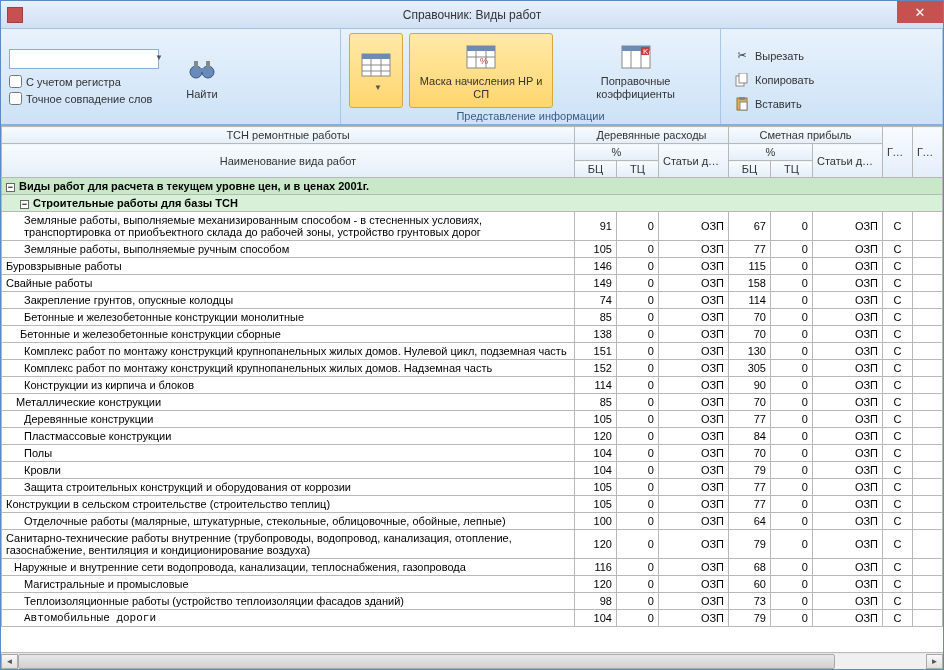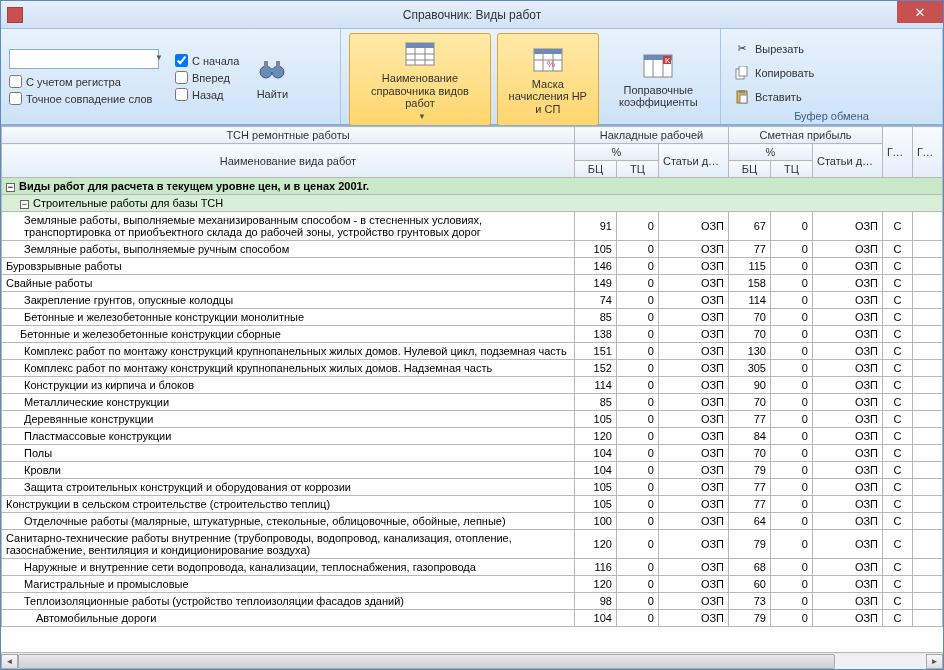--- a/index.html
+++ b/index.html
@@ -23,21 +23,21 @@
 .ribbon-btn-label { font-size: 11px; color: #333; text-align: center; line-height: 1.15; }
 .small-btn { display: flex; align-items: center; gap: 5px; padding: 2px 4px; border: 1px solid transparent; border-radius: 2px; cursor: pointer; font-size: 11px; color: #333; }
 .small-icon { width: 16px; height: 16px; display: inline-flex; align-items: center; justify-content: center; }
 .drop-arrow { font-size: 8px; color: #555; margin-left: 4px; }
 .grid-area { flex: 1; overflow: auto; border-top: 1px solid #8aaed6; }
 table { border-collapse: collapse; width: 100%; table-layout: fixed; }
 th, td { border: 1px solid #b8b8b8; font-size: 11px; padding: 2px 4px; white-space: nowrap; overflow: hidden; text-overflow: ellipsis; }
 th { background: linear-gradient(#f8fbfe, #e4eef9); font-weight: normal; color: #333; text-align: center; }
 .tree-cell { text-align: left; }
 .row-group1 { background: #c8e8c8; font-weight: bold; }
-.row-group2 { background: #d8f0d8; font-weight: normal; }
+.row-group2 { background: #d8f0d8; font-weight: bold; }
 .row-data td { background: #fff; }
 .expander { display: inline-block; width: 9px; height: 9px; border: 1px solid #666; text-align: center; line-height: 7px; font-size: 9px; margin-right: 4px; background: #fff; cursor: pointer; }
 .num { text-align: right; }
 .ctr { text-align: center; }
 .col-name { width: auto; }
 .col-bc1 { width: 42px; } .col-tc1 { width: 42px; } .col-st1 { width: 70px; }
 .col-bc2 { width: 42px; } .col-tc2 { width: 42px; } .col-st2 { width: 70px; }
 .col-goc { width: 30px; } .col-gres { width: 30px; }
 .scrollbar-h { height: 17px; background: #e8e8e8; border-top: 1px solid #bbb; display: flex; align-items: center; }
 .sb-btn { width: 17px; height: 15px; background: linear-gradient(#f8f8f8,#e0e0e0); border: 1px solid #aaa; display: flex; align-items: center; justify-content: center; font-size: 8px; color: #555; }
@@ -67,34 +67,20 @@
           </div>
           <label class="chk-row">
               <input type="checkbox" style="">
               <span>С учетом регистра</span>
             </label>
           <label class="chk-row">
               <input type="checkbox" style="">
               <span>Точное совпадение слов</span>
             </label>
         </div>
-        <div class="ribbon-col">
-          <label class="chk-row">
-              <input type="checkbox" checked="" style="">
-              <span>С начала</span>
-            </label>
-          <label class="chk-row">
-              <input type="checkbox" style="">
-              <span>Вперед</span>
-            </label>
-          <label class="chk-row">
-              <input type="checkbox" style="">
-              <span>Назад</span>
-            </label>
-        </div>
         <div class="ribbon-btn">
           <div class="ribbon-btn-icon">
             <svg width="28" height="24" viewBox="0 0 28 24">
                 <circle cx="8" cy="14" r="6" fill="#6a8ab8" stroke="#34588a"></circle>
                 <circle cx="20" cy="14" r="6" fill="#6a8ab8" stroke="#34588a"></circle>
                 <rect x="10" y="10" width="8" height="4" fill="#6a8ab8"></rect>
                 <rect x="6" y="3" width="4" height="6" fill="#888"></rect>
                 <rect x="18" y="3" width="4" height="6" fill="#888"></rect>
               </svg>
           </div>
@@ -109,21 +95,20 @@
           <div class="ribbon-btn-icon">
             <svg width="30" height="24" viewBox="0 0 30 24">
                 <rect x="1" y="1" width="28" height="22" fill="#fff" stroke="#888"></rect>
                 <rect x="1" y="1" width="28" height="5" fill="#6a8ab8"></rect>
                 <line x1="10" y1="1" x2="10" y2="23" stroke="#888"></line>
                 <line x1="20" y1="1" x2="20" y2="23" stroke="#888"></line>
                 <line x1="1" y1="12" x2="29" y2="12" stroke="#888"></line>
                 <line x1="1" y1="18" x2="29" y2="18" stroke="#888"></line>
               </svg>
           </div>
-          <div class="ribbon-btn-label">Наименование справочника видов работ</div>
           <span class="drop-arrow">▼</span>
         </div>
         <div class="ribbon-btn active">
           <div class="ribbon-btn-icon">
             <svg width="30" height="24" viewBox="0 0 30 24">
                 <rect x="1" y="1" width="28" height="22" fill="#fff" stroke="#888"></rect>
                 <rect x="1" y="1" width="28" height="5" fill="#6a8ab8"></rect>
                 <line x1="10" y1="1" x2="10" y2="23" stroke="#888"></line>
                 <line x1="20" y1="1" x2="20" y2="23" stroke="#888"></line>
                 <line x1="1" y1="12" x2="29" y2="12" stroke="#888"></line>
@@ -170,41 +155,40 @@
               <svg width="14" height="14" viewBox="0 0 14 14">
                   <rect x="2" y="1" width="10" height="12" fill="#d8b060" stroke="#a07030"></rect>
                   <rect x="4" y="0" width="6" height="3" fill="#888"></rect>
                   <rect x="5" y="5" width="7" height="8" fill="#fff" stroke="#888"></rect>
                 </svg>
             </span>
             <span>Вставить</span>
           </div>
         </div>
       </div>
-      <div class="ribbon-group-label">Буфер обмена</div>
     </div>
   </div>
 
   <div class="grid-area">
     <table>
       <colgroup>
         <col class="col-name">
           <col class="col-bc1">
           <col class="col-tc1">
           <col class="col-st1">
         <col class="col-bc2">
           <col class="col-tc2">
           <col class="col-st2">
           <col class="col-goc">
           <col class="col-gres">
       </colgroup>
       <thead>
         <tr>
           <th>ТСН ремонтные работы</th>
-          <th colspan="3">Накладные рабочей</th>
+          <th colspan="3">Деревянные расходы</th>
           <th colspan="3">Сметная прибыль</th>
           <th rowspan="3">Гр. ОС</th>
           <th rowspan="3">Гр. рес.</th>
         </tr>
         <tr>
           <th rowspan="2">Наименование вида работ</th>
           <th colspan="2">%</th>
           <th rowspan="2">Статьи для нач.</th>
           <th colspan="2">%</th>
           <th rowspan="2">Статьи для нач.</th>
@@ -327,21 +311,21 @@
             <td class="num">114</td>
             <td class="num">0</td>
             <td class="num">ОЗП</td>
             <td class="num">90</td>
             <td class="num">0</td>
             <td class="num">ОЗП</td>
             <td class="ctr">С</td>
             <td class="ctr"></td>
           </tr>
           <tr class="row-data">
-            <td class="tree-cell" style="padding-left: 22px; white-space: normal; margin-left: 20px;">Металлические конструкции</td>
+            <td class="tree-cell" style="padding-left: 14px; white-space: normal; margin-left: 20px;">Металлические конструкции</td>
             <td class="num">85</td>
             <td class="num">0</td>
             <td class="num">ОЗП</td>
             <td class="num">70</td>
             <td class="num">0</td>
             <td class="num">ОЗП</td>
             <td class="ctr">С</td>
             <td class="ctr"></td>
           </tr>
           <tr class="row-data">
@@ -426,21 +410,21 @@
             <td class="num">120</td>
             <td class="num">0</td>
             <td class="num">ОЗП</td>
             <td class="num">79</td>
             <td class="num">0</td>
             <td class="num">ОЗП</td>
             <td class="ctr">С</td>
             <td class="ctr"></td>
           </tr>
           <tr class="row-data">
-            <td class="tree-cell" style="padding-left: 22px; white-space: normal; margin-top: 36px;">Наружные и внутренние сети водопровода, канализации, теплоснабжения, газопровода</td>
+            <td class="tree-cell" style="padding-left: 12px; white-space: normal; margin-top: 36px;">Наружные и внутренние сети водопровода, канализации, теплоснабжения, газопровода</td>
             <td class="num">116</td>
             <td class="num">0</td>
             <td class="num">ОЗП</td>
             <td class="num">68</td>
             <td class="num">0</td>
             <td class="num">ОЗП</td>
             <td class="ctr">С</td>
             <td class="ctr"></td>
           </tr>
           <tr class="row-data">
@@ -459,21 +443,21 @@
             <td class="num">98</td>
             <td class="num">0</td>
             <td class="num">ОЗП</td>
             <td class="num">73</td>
             <td class="num">0</td>
             <td class="num">ОЗП</td>
             <td class="ctr">С</td>
             <td class="ctr"></td>
           </tr>
           <tr class="row-data">
-            <td class="tree-cell" style="padding-left: 34px; white-space: normal;">Автомобильные дороги</td>
+            <td class="tree-cell" style="padding-left: 22px; white-space: normal; font-family: Liberation Mono, monospace;">Автомобильные дороги</td>
             <td class="num">104</td>
             <td class="num">0</td>
             <td class="num">ОЗП</td>
             <td class="num">79</td>
             <td class="num">0</td>
             <td class="num">ОЗП</td>
             <td class="ctr">С</td>
             <td class="ctr"></td>
           </tr>
         </tbody>

